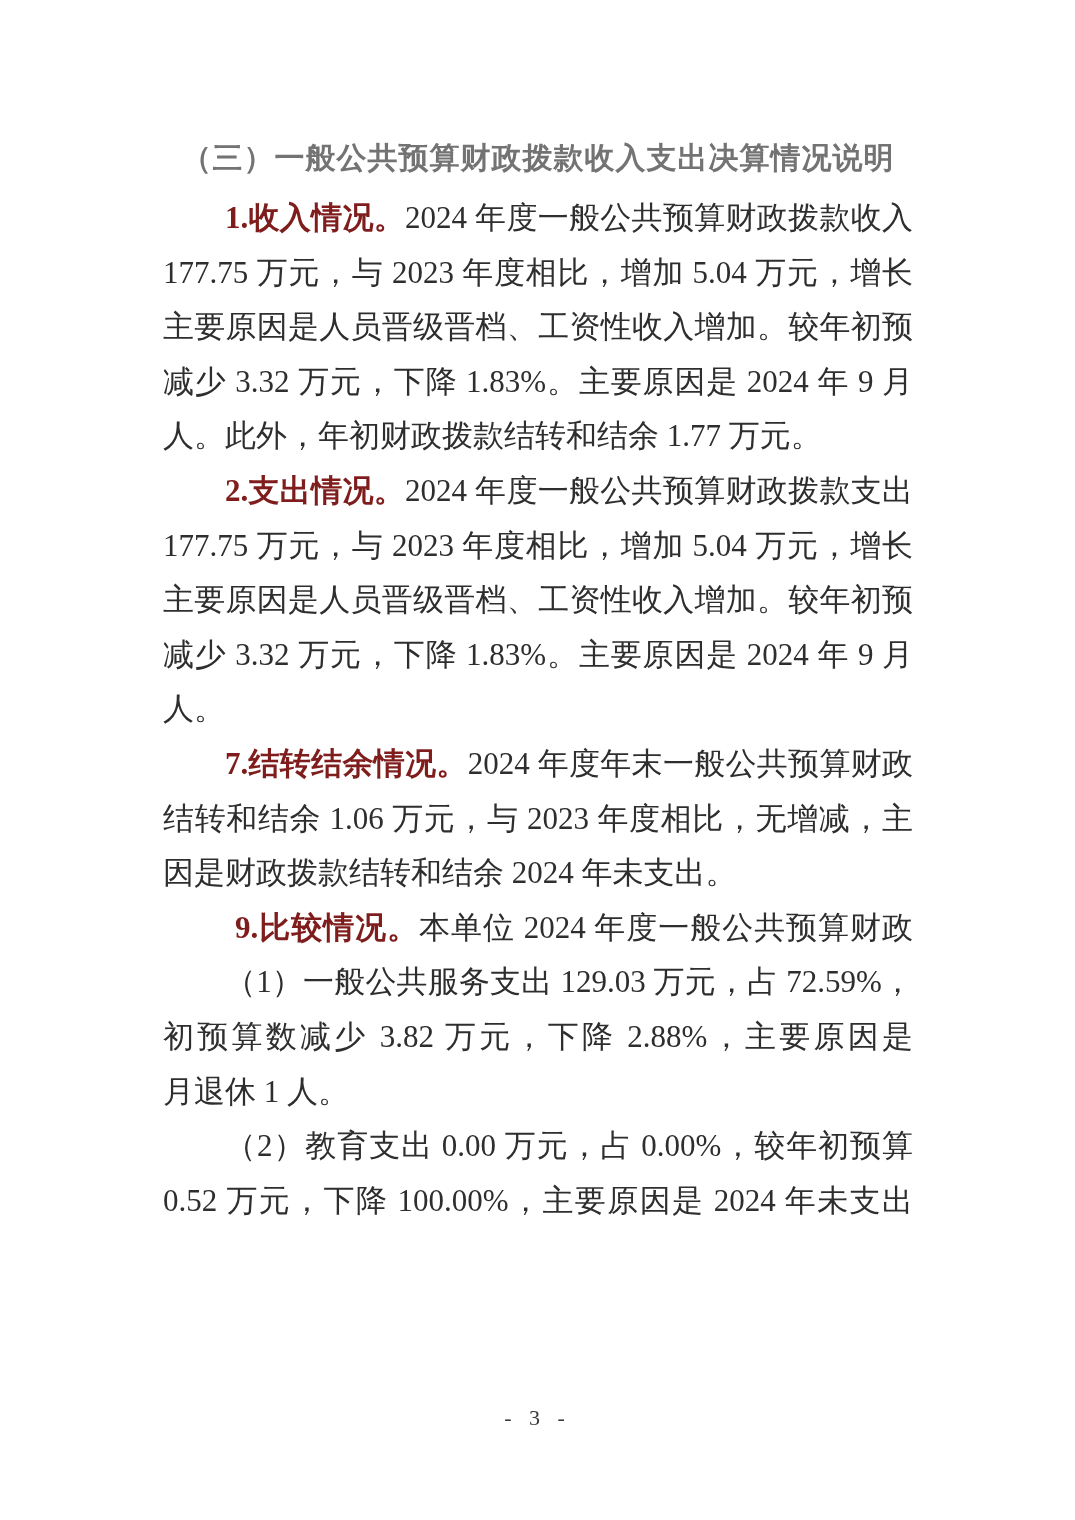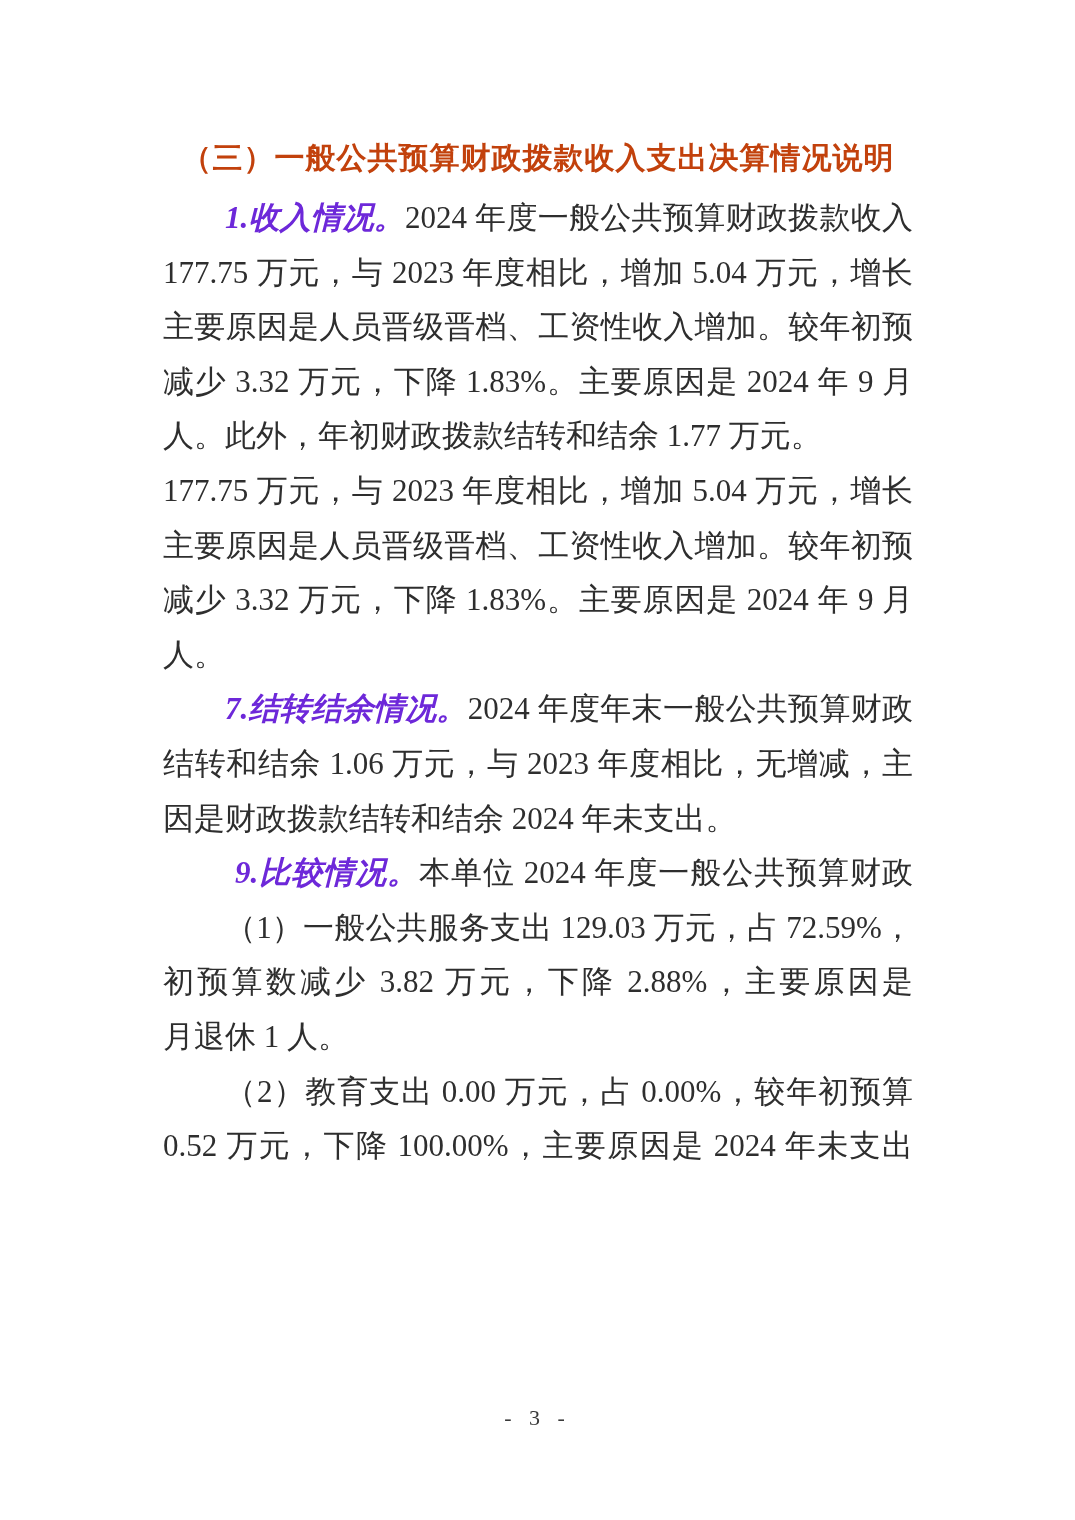--- a/index.html
+++ b/index.html
@@ -19,21 +19,21 @@
   }
   .doc-title {
     position: absolute;
     top: 131px;
     left: 163px;
     width: 750px;
     text-align: center;
     font-size: 30px;
     line-height: 54px;
     font-weight: 700;
-    color: #c2410c;
+    color: #737373;
     letter-spacing: 1px;
     white-space: nowrap;
   }
   .doc-body {
     position: absolute;
     top: 191px;
     left: 163px;
     width: 750px;
     color: #2e2e2e;
   }
@@ -46,22 +46,21 @@
     text-align: justify;
     overflow: hidden;
   }
   .ln.just {
     text-align-last: justify;
   }
   .ln.ind1 { padding-left: 62px; }
   .ln.ind2 { padding-left: 72px; }
   .lead {
     font-weight: 700;
-    color: #6d28d9;
-    font-style: italic;
+    color: #7f1d1d;
   }
   .page-footer {
     position: absolute;
     top: 1398px;
     left: 0;
     width: 100%;
     text-align: center;
     font-size: 22px;
     line-height: 40px;
     color: #3a3a3a;
@@ -73,20 +72,21 @@
 
 <div class="page">
   <div class="doc-title">（三）一般公共预算财政拨款收入支出决算情况说明</div>
 
   <div class="doc-body">
       <div class="ln just ind1"><span class="lead">1.收入情况。</span><span>2024 年度一般公共预算财政拨款收入</span></div>
       <div class="ln just"><span>177.75 万元，与 2023 年度相比，增加 5.04 万元，增长 2.92%。</span></div>
       <div class="ln just"><span>主要原因是人员晋级晋档、工资性收入增加。较年初预算数</span></div>
       <div class="ln just"><span>减少 3.32 万元，下降 1.83%。主要原因是 2024 年 9 月退休 1</span></div>
       <div class="ln"><span>人。此外，年初财政拨款结转和结余 1.77 万元。</span></div>
+      <div class="ln just ind1"><span class="lead">2.支出情况。</span><span>2024 年度一般公共预算财政拨款支出</span></div>
       <div class="ln just"><span>177.75 万元，与 2023 年度相比，增加 5.04 万元，增长 2.92%。</span></div>
       <div class="ln just"><span>主要原因是人员晋级晋档、工资性收入增加。较年初预算数</span></div>
       <div class="ln just"><span>减少 3.32 万元，下降 1.83%。主要原因是 2024 年 9 月退休 1</span></div>
       <div class="ln"><span>人。</span></div>
       <div class="ln just ind1"><span class="lead">7.结转结余情况。</span><span>2024 年度年末一般公共预算财政拨款</span></div>
       <div class="ln just"><span>结转和结余 1.06 万元，与 2023 年度相比，无增减，主要原</span></div>
       <div class="ln"><span>因是财政拨款结转和结余 2024 年未支出。</span></div>
       <div class="ln just ind2"><span class="lead">9.比较情况。</span><span>本单位 2024 年度一般公共预算财政拨款</span></div>
       <div class="ln just ind1"><span>（1）一般公共服务支出 129.03 万元，占 72.59%，较年</span></div>
       <div class="ln just"><span>初预算数减少 3.82 万元，下降 2.88%，主要原因是 2024 年 9</span></div>

